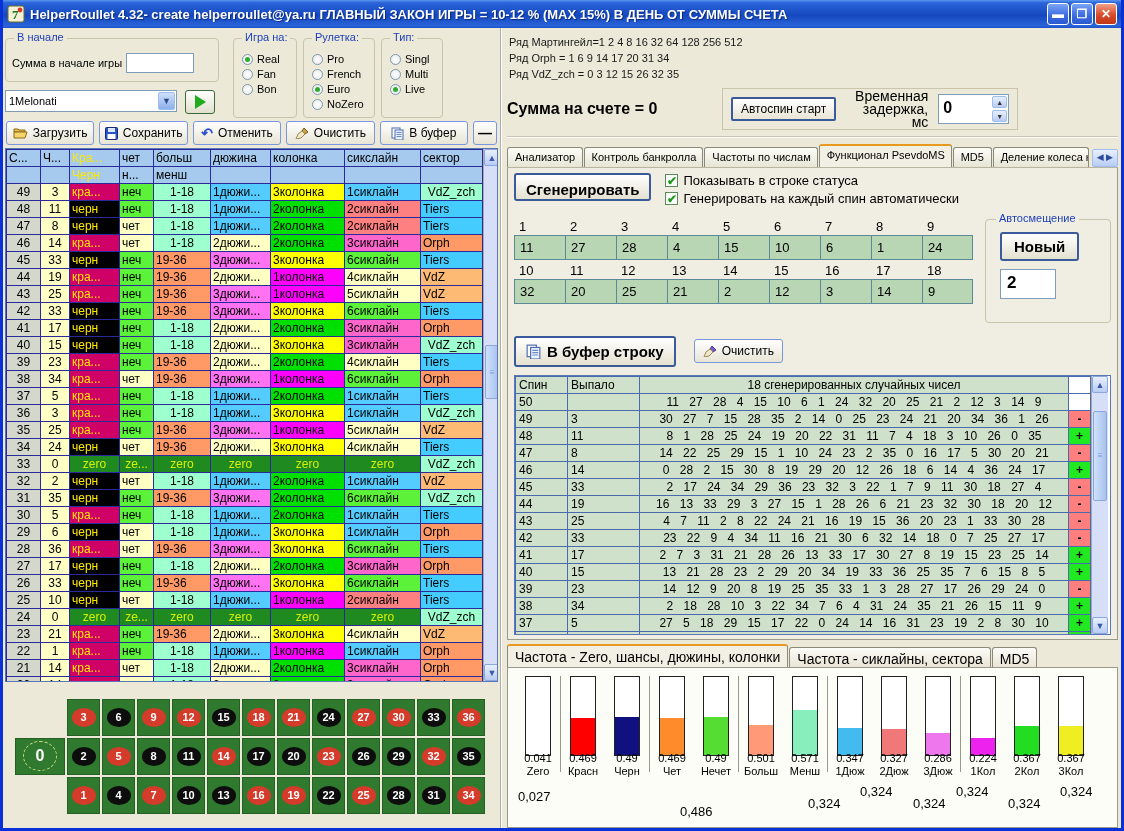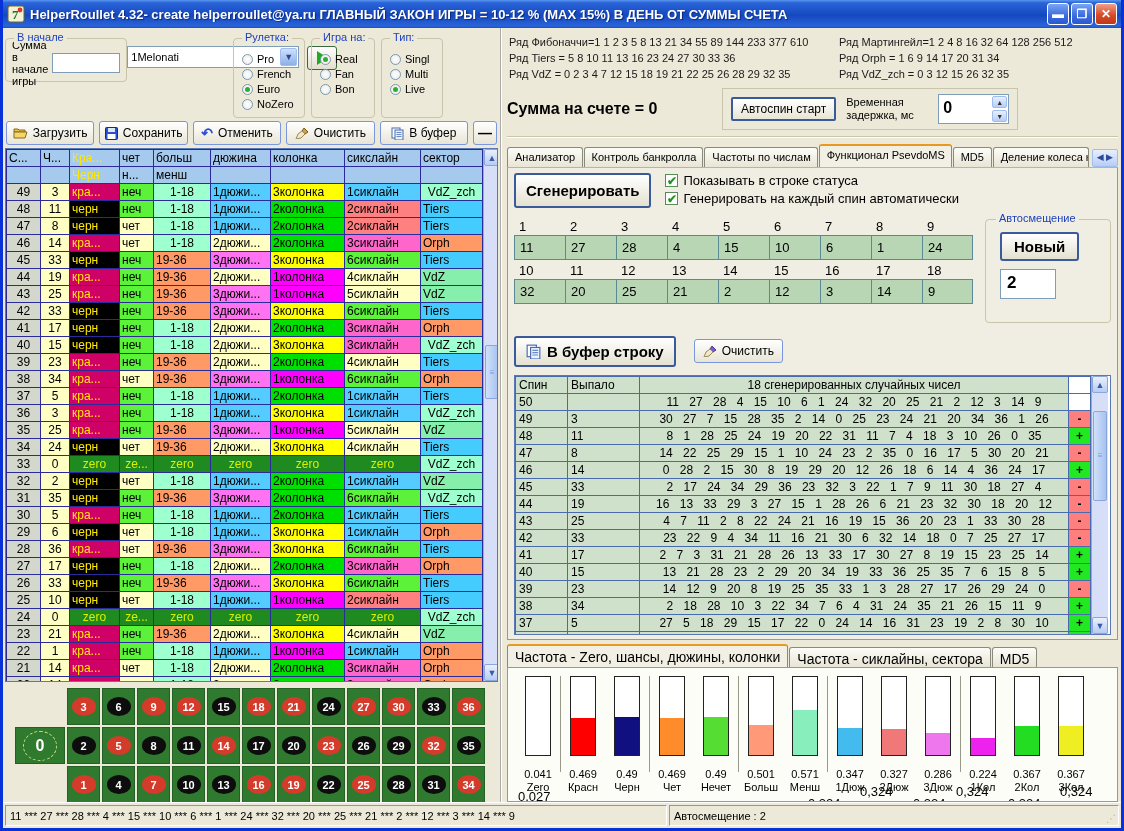--- a/index.html
+++ b/index.html
@@ -15,21 +15,21 @@
 
   
   .main { flex:1; display:flex; min-height:0; }
   .left { width:497px; flex:0 0 497px; display:flex; flex-direction:column; padding:2px 2px 0 2px; }
   .right { flex:1; display:flex; flex-direction:column; border-left:2px groove #fff; padding:2px 3px 0 5px; min-width:0; }
 
   
   .groupbox { border:1px solid #c8c5aa; border-radius:4px; position:relative; padding:10px 6px 4px 6px; }
   .groupbox > .gb-label { position:absolute; top:-8px; left:8px; background:#ece9d8; color:#1c3fbb; font-size:11px; padding:0 3px; }
   .topctrl { display:flex; height:88px; flex:0 0 88px; padding-top:8px; }
-  .start-col { width:222px; display:flex; flex-direction:row; }
+  .start-col { width:222px; display:flex; flex-direction:column; }
   .gb-start { height:44px; width:214px; display:flex; align-items:center; font-size:11px; }
   .gb-start input { width:68px; height:20px; border:1px solid #7f9db9; margin-left:4px; font-size:11px; }
   .combo-row { display:flex; margin-top:8px; }
   .combo { width:172px; height:22px; border:1px solid #7f9db9; background:#fff; display:flex; align-items:center; font-size:11px; }
   .combo .cv { flex:1; padding-left:3px; }
   .combo .drop { width:17px; height:18px; margin:1px; border:1px solid #9ebdf0; border-radius:2px; background:linear-gradient(180deg,#cfe0fa,#8cb0ea); color:#2a4a8a; font-size:9px; display:flex; align-items:center; justify-content:center; }
   .play-btn { width:30px; height:24px; margin-left:8px; border:1px solid #3a6a3a; border-radius:3px; background:linear-gradient(180deg,#ffffff,#e2dfcd); display:flex; align-items:center; justify-content:center; }
   .play-btn .tri { width:0; height:0; border-left:11px solid #1faa1f; border-top:7px solid transparent; border-bottom:7px solid transparent; }
   .radio-gb { margin-left:6px; font-size:11px; padding-top:12px; }
   .radio-row { display:flex; align-items:center; margin:2px 0 3px 2px; white-space:nowrap; }
@@ -56,21 +56,21 @@
   .c-turq { background:#9effcf; text-align:center; }
   .c-org  { background:#ff9966; }
   .c-cyan { background:#55ccff; }
   .c-pink { background:#ff72f2; }
   .c-pink2{ background:#ff66cc; }
   .c-mag  { background:#ff00ff; }
   .c-colg { background:#00e000; }
   .c-yel  { background:#ffff00; }
   .c-sal  { background:#ff8080; }
   .c-sky  { background:#44ccff; }
-  .c-vdz  { background:#86efac; }
+  .c-vdz  { background:#fdba74; }
   .c-zero { background:#1f8a1f; color:#d8f000; text-align:center; }
   .hdr .yellow { color:#ffe800; }
 
   
   .vscroll { width:17px; flex:0 0 17px; background:#d6dff7; border-left:1px solid #aaa; display:flex; flex-direction:column; font-size:9px; }
   .vs-btn { height:17px; flex:0 0 17px; background:linear-gradient(180deg,#e8f0fc,#b8ccf4); border:1px solid #8aa6dc; border-radius:2px; color:#3a5aa8; display:flex; align-items:center; justify-content:center; }
   .vs-track { flex:1; position:relative; }
   .vs-thumb { position:absolute; left:1px; right:1px; height:54px; border:1px solid #8aa6dc; border-radius:2px; background:linear-gradient(90deg,#cfe0fa,#a8c2f0); display:flex; align-items:center; justify-content:center; color:#7a96d8; font-size:8px; letter-spacing:0; }
 
   
@@ -84,37 +84,37 @@
   .chip.black { background:#0d0d0d; }
 
   
   .seqs { display:flex; font-size:11px; color:#1a1a1a; padding:4px 0 2px 2px; flex:0 0 56px; }
   .seqs .colA { width:330px; }
   .seqs div { line-height:16px; white-space:nowrap; }
   .sum-row { display:flex; align-items:center; flex:0 0 46px; }
   .sum-lbl { font-size:16px; font-weight:bold; width:215px; }
   .delay-frame { border:1px solid #c8c5aa; display:flex; align-items:center; padding:4px 8px; gap:10px; height:42px; }
   .autospin-btn { border:2px solid #3a5a9a; border-radius:2px; background:linear-gradient(180deg,#fff,#e8e5d5); font-size:12px; padding:3px 8px; }
-  .delay-lbl { font-size:11px; width:82px; line-height:13px; }
+  .delay-lbl { font-size:14px; width:82px; line-height:13px;text-align:right; }
   .spinbox { display:flex; border:1px solid #7f9db9; background:#fff; height:30px; }
   .spinbox .val { width:52px; font-size:16px; font-weight:bold; padding:4px 0 0 4px; }
   .spin-btns { display:flex; flex-direction:column; width:17px; }
   .spin-btns div { flex:1; border:1px solid #9ebdf0; background:linear-gradient(180deg,#e8f0fc,#b8ccf4); font-size:7px; color:#333; display:flex; align-items:center; justify-content:center; margin:1px; border-radius:2px; }
   .divider { border-top:1px solid #c8c5aa; border-bottom:1px solid #fff; margin:4px 0 6px 0; }
 
   
   .tabstrip { display:flex; align-items:flex-end; height:23px; flex:0 0 23px; font-size:11px; position:relative; }
   .tab { border:1px solid #8a8a7a; border-bottom:none; border-radius:3px 3px 0 0; background:linear-gradient(180deg,#fcfcf8,#e8e5d5); padding:3px 7px 2px 7px; margin-right:1px; white-space:nowrap; overflow:hidden; height:20px; }
   .tab.active { background:#f2f0e4; height:23px; border-top:2px solid #e89a20; font-weight:normal; padding-top:3px; position:relative; z-index:2; }
   .tab-arrows { margin-left:2px; height:18px; border:1px solid #9ebdf0; border-radius:2px; background:linear-gradient(180deg,#e8f0fc,#b8ccf4); font-size:9px; color:#2a4a9a; padding:2px 4px; white-space:nowrap; }
   .tabpage { border:1px solid #9a9a8a; border-top:1px solid #b8b5a0; background:#f0eee2; flex:0 0 473px; height:473px; padding:5px 6px 4px 6px; display:flex; flex-direction:column; }
 
   
   .genrow { display:flex; flex:0 0 46px; }
-  .gen-btn { border:2px solid #3a5a9a; border-radius:3px; background:linear-gradient(180deg,#fff,#e4e1d0); font-size:15px; font-weight:bold; padding:6px 10px; height:35px; }
+  .gen-btn { border:2px solid #3a5a9a; border-radius:3px; background:linear-gradient(180deg,#fff,#e4e1d0); font-size:15px; font-weight:bold; padding:6px 10px; height:28px; }
   .checks { margin-left:14px; font-size:13px; }
   .checkrow { display:flex; align-items:center; margin-bottom:3px; }
   .cbox { width:13px; height:13px; border:1px solid #5a8a5a; background:#fff; margin-right:5px; color:#1a9a1a; font-size:12px; font-weight:bold; display:flex; align-items:center; justify-content:center; line-height:10px; }
   .gridblock { display:flex; flex:0 0 112px; }
   .gridcells { width:462px; }
   .ghdr { display:flex; font-size:13px; height:16px; }
   .ghdr span { width:51px; padding-left:5px; }
   .gvals { display:flex; height:25px; margin-bottom:3px; }
   .gvals span { width:51px; background:#b9d6b4; border:1px solid #5b8a96; border-right:none; font-size:13px; padding:4px 0 0 5px; }
   .gvals span:last-child { border-right:1px solid #5b8a96; }
@@ -138,21 +138,21 @@
 
   
   .freq { flex:1; display:flex; flex-direction:column; margin-top:5px; min-height:0; }
   .freq-tabs { display:flex; align-items:flex-end; height:22px; flex:0 0 22px; font-size:14px; }
   .freq-body { flex:1; border:1px solid #9a9a8a; background:#fdfdf8; position:relative; overflow:hidden; }
   .bars { position:absolute; left:8px; top:8px; height:80px; display:flex; align-items:flex-end; }
   .bar-slot { width:44px; height:80px; display:flex; align-items:flex-end; justify-content:center; position:relative; }
   .bar-col { width:26px; height:80px; border:1px solid #222; background:#fff; position:relative; }
   .bar-fill { position:absolute; left:0; right:0; bottom:0; }
   .gsep { width:1px; height:96px; background:#9a9a8a; align-self:flex-start; }
-  .bar-lbls { position:absolute; left:8px; top:100px; display:flex; font-size:11px;justify-content:center; }
+  .bar-lbls { position:absolute; left:8px; top:84px; display:flex; font-size:11px;justify-content:center; }
   .lbl-slot { width:44px; text-align:center; line-height:13px; white-space:nowrap; }
   .lsep { width:1px; }
   .bold-vals span { position:absolute; font-size:13px; font-weight:normal; }
 
   
   .statusbar { flex:0 0 26px; height:26px; display:flex; align-items:stretch; background:#ece9d8; border-top:1px solid #fff; padding:2px; gap:2px; font-size:11px; }
   .sb-panel { border:1px solid; border-color:#9a9788 #fff #fff #9a9788; display:flex; align-items:center; padding:0 4px; white-space:nowrap; overflow:hidden; }
   .sb-left { width:662px; flex:0 0 662px; }
   .sb-right { flex:1; position:relative; }
   .grip { position:absolute; right:1px; bottom:1px; color:#b8b5a0; font-size:10px; letter-spacing:1px; }
@@ -188,55 +188,55 @@
           <div class="combo-row">
             <div class="combo">
               <span class="cv">1Melonati</span>
               <span class="drop">▼</span>
             </div>
             <div class="play-btn">
                 <span class="tri"></span>
               </div>
           </div>
         </div>
+        <div class="groupbox radio-gb" style="width:64px">
+          <span class="gb-label">Игра на:</span>
+          <div id="game-radios">
+              <div class="radio-row">
+                <span class="radio sel"></span>
+                <span>Real</span>
+              </div>
+              <div class="radio-row">
+                <span class="radio"></span>
+                <span>Fan</span>
+              </div>
+              <div class="radio-row">
+                <span class="radio"></span>
+                <span>Bon</span>
+              </div>
+            </div>
+        </div>
         <div class="groupbox radio-gb" style="width:72px">
           <span class="gb-label">Рулетка:</span>
           <div id="roulette-radios">
               <div class="radio-row">
                 <span class="radio"></span>
                 <span>Pro</span>
               </div>
               <div class="radio-row">
                 <span class="radio"></span>
                 <span>French</span>
               </div>
               <div class="radio-row">
                 <span class="radio sel"></span>
                 <span>Euro</span>
               </div>
               <div class="radio-row">
                 <span class="radio"></span>
                 <span>NoZero</span>
-              </div>
-            </div>
-        </div>
-        <div class="groupbox radio-gb" style="width:64px">
-          <span class="gb-label">Игра на:</span>
-          <div id="game-radios">
-              <div class="radio-row">
-                <span class="radio sel"></span>
-                <span>Real</span>
-              </div>
-              <div class="radio-row">
-                <span class="radio"></span>
-                <span>Fan</span>
-              </div>
-              <div class="radio-row">
-                <span class="radio"></span>
-                <span>Bon</span>
               </div>
             </div>
         </div>
         <div class="groupbox radio-gb" style="width:62px">
           <span class="gb-label">Тип:</span>
           <div id="type-radios">
               <div class="radio-row">
                 <span class="radio"></span>
                 <span>Singl</span>
               </div>
@@ -780,25 +780,20 @@
             <div class="num-cell">
               <div class="chip red">34</div>
             </div>
           </div>
       </div>
     </div>
 
     <div class="right">
 
       <div class="seqs">
-        <div class="colA">
-          <div>Ряд Фибоначчи=1 1 2 3 5 8 13 21 34 55 89 144 233 377 610</div>
-          <div>Ряд Tiers = 5 8 10 11 13 16 23 24 27 30 33 36</div>
-          <div>Ряд VdZ = 0 2 3 4 7 12 15 18 19 21 22 25 26 28 29 32 35</div>
-        </div>
         <div>
           <div>Ряд Мартингейл=1 2 4 8 16 32 64 128 256 512</div>
           <div>Ряд Orph = 1 6 9 14 17 20 31 34</div>
           <div>Ряд VdZ_zch = 0 3 12 15 26 32 35</div>
         </div>
       </div>
 
       <div class="sum-row">
         <div class="sum-lbl">Сумма на счете = 0</div>
         <div class="delay-frame">
@@ -1176,20 +1171,13 @@
               <span style="left: 405px; top: 128px;">0,324</span>
               <span style="left: 448px; top: 116px;">0,324</span>
               <span style="left: 500px; top: 128px;">0,324</span>
               <span style="left: 552px; top: 116px;">0,324</span>
             </div>
         </div>
       </div>
     </div>
   </div>
 
-  <div class="statusbar">
-    <div class="sb-panel sb-left">11 *** 27 *** 28 *** 4 *** 15 *** 10 *** 6 *** 1 *** 24 *** 32 *** 20 *** 25 *** 21 *** 2 *** 12 *** 3 *** 14 *** 9</div>
-    <div class="sb-panel sb-right">
-      <span>Автосмещение : 2</span>
-      <span class="grip">⋰</span>
-    </div>
-  </div>
 </div>
 
 </body></html>

